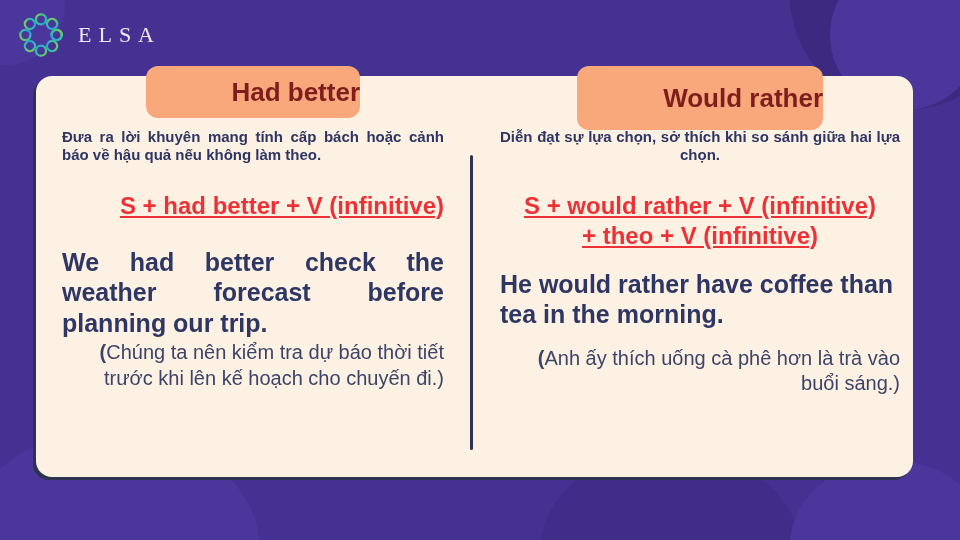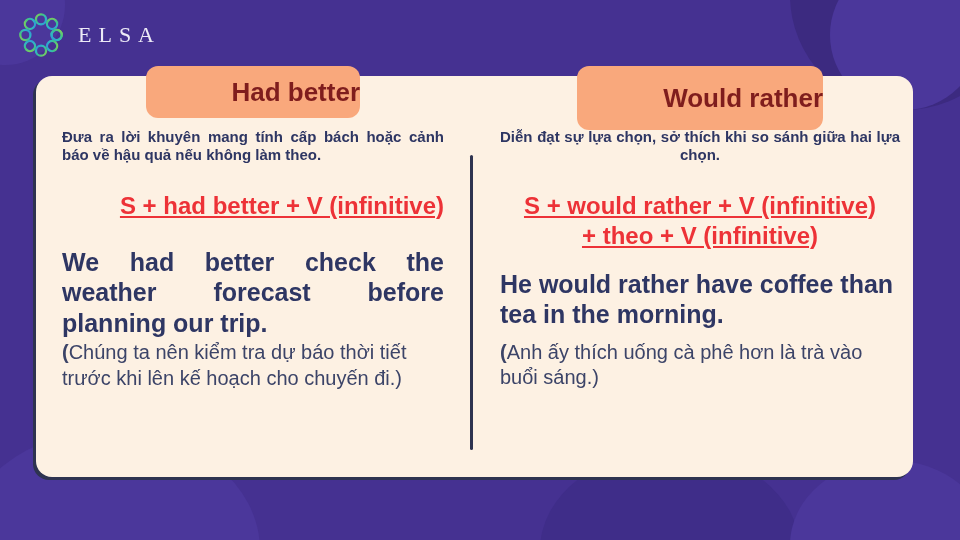--- a/index.html
+++ b/index.html
@@ -69,24 +69,24 @@
 
   .example{
     color:#2e3663;font-weight:bold;font-size:25px;line-height:1.22;
     margin:0;text-align:justify;text-align-last:left;
   }
   .col-left .example{margin-top:26px;}
   .col-right .example{margin-top:18px;text-align:left;text-align-last:left;}
 
   .translation{
     color:#3c4468;font-weight:400;font-size:20px;line-height:1.28;
-    margin:0;text-align:left;
+    margin:0;text-align:right;
   }
   .col-left .translation{margin-top:2px;}
-  .col-right .translation{margin-top:10px;}
+  .col-right .translation{margin-top:16px;}
   .translation .paren-bold{font-weight:bold;}
 </style>
 </head>
 <body>
 
 <div class="bg-layer">
   <div class="blob blob-tl"></div>
   <div class="blob blob-tr"></div>
   <div class="blob blob-tr2"></div>
   <div class="blob blob-bl"></div>

